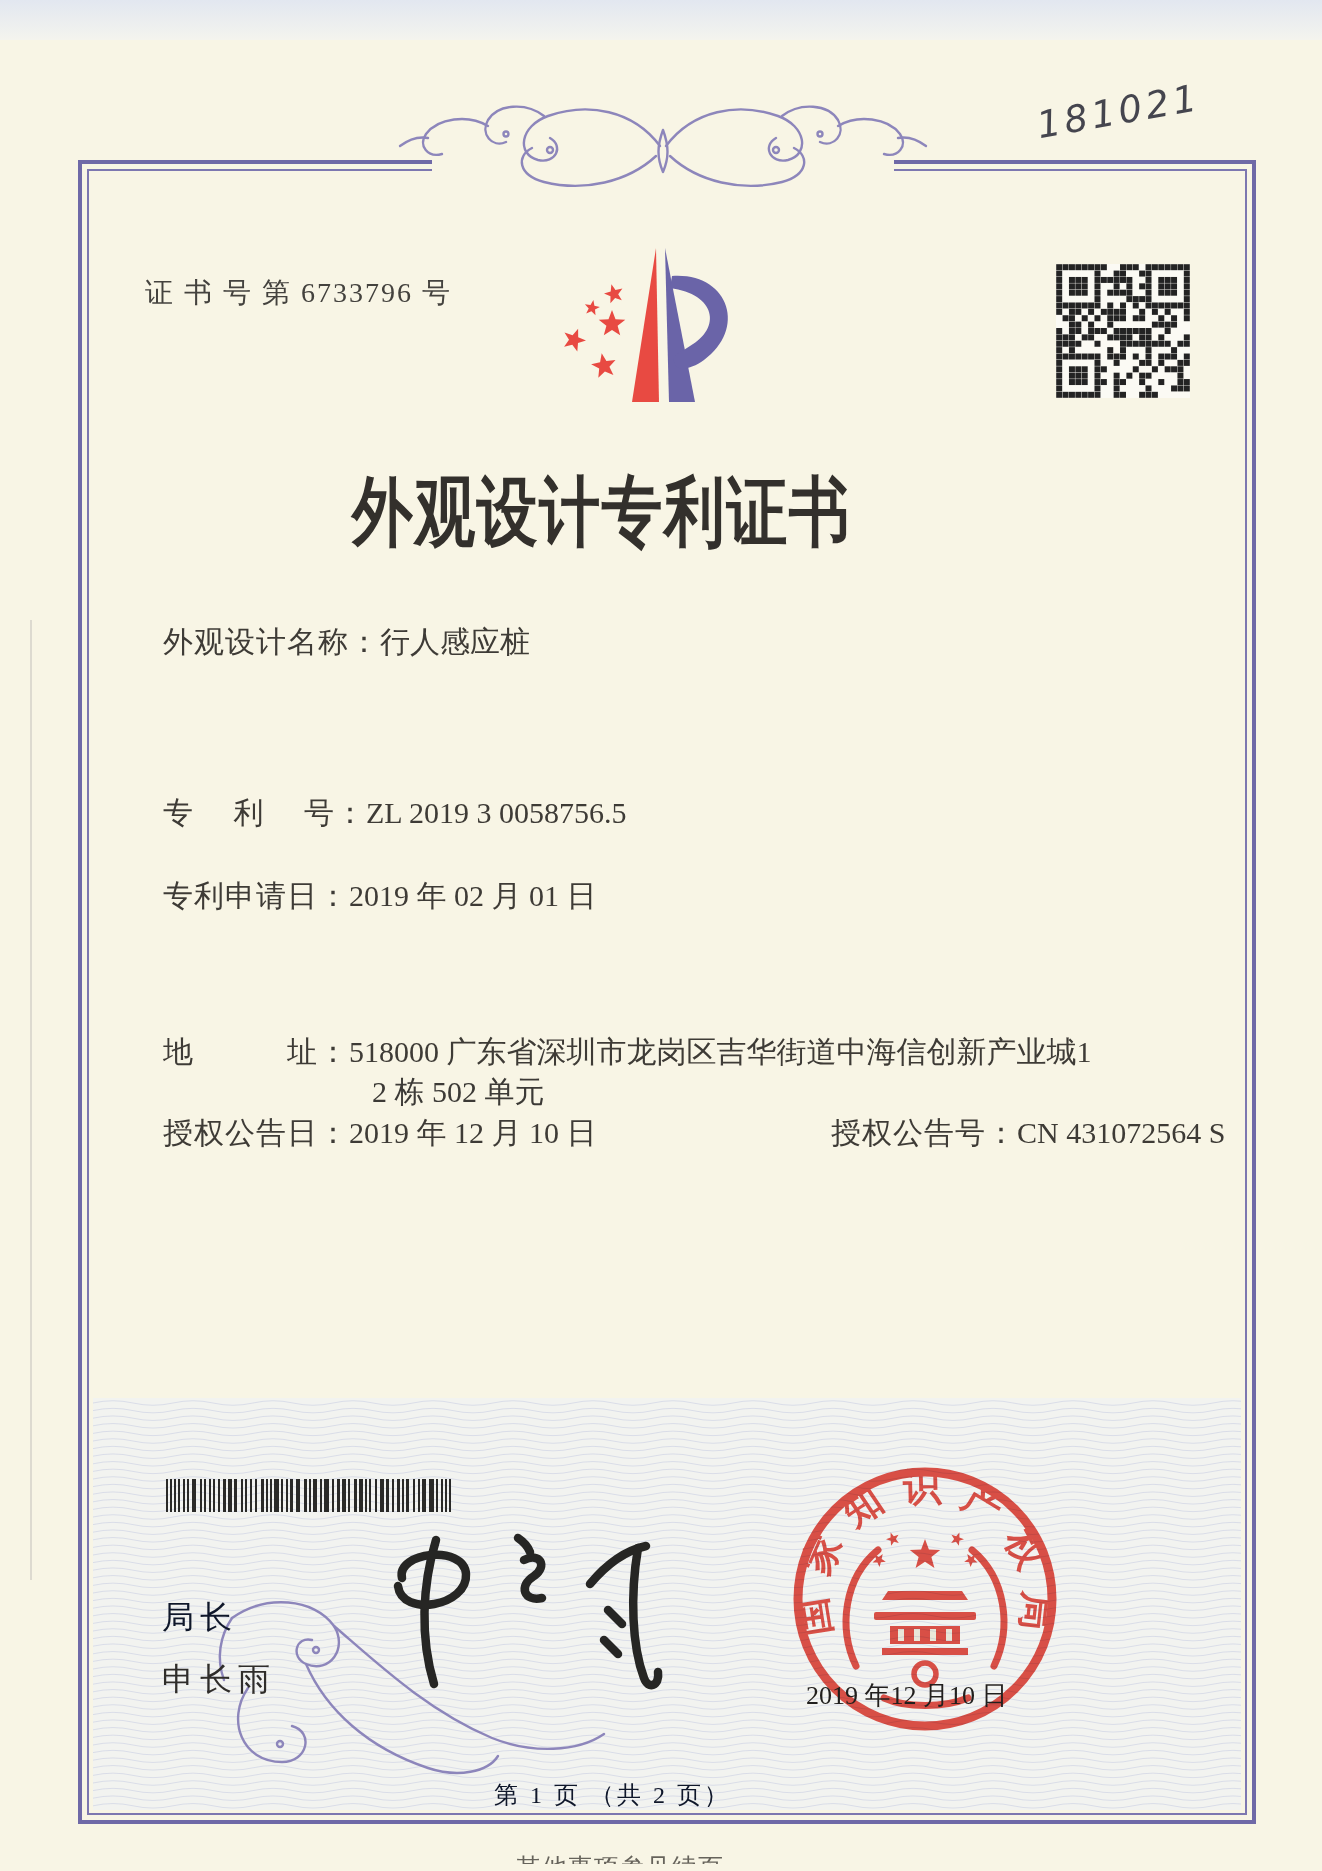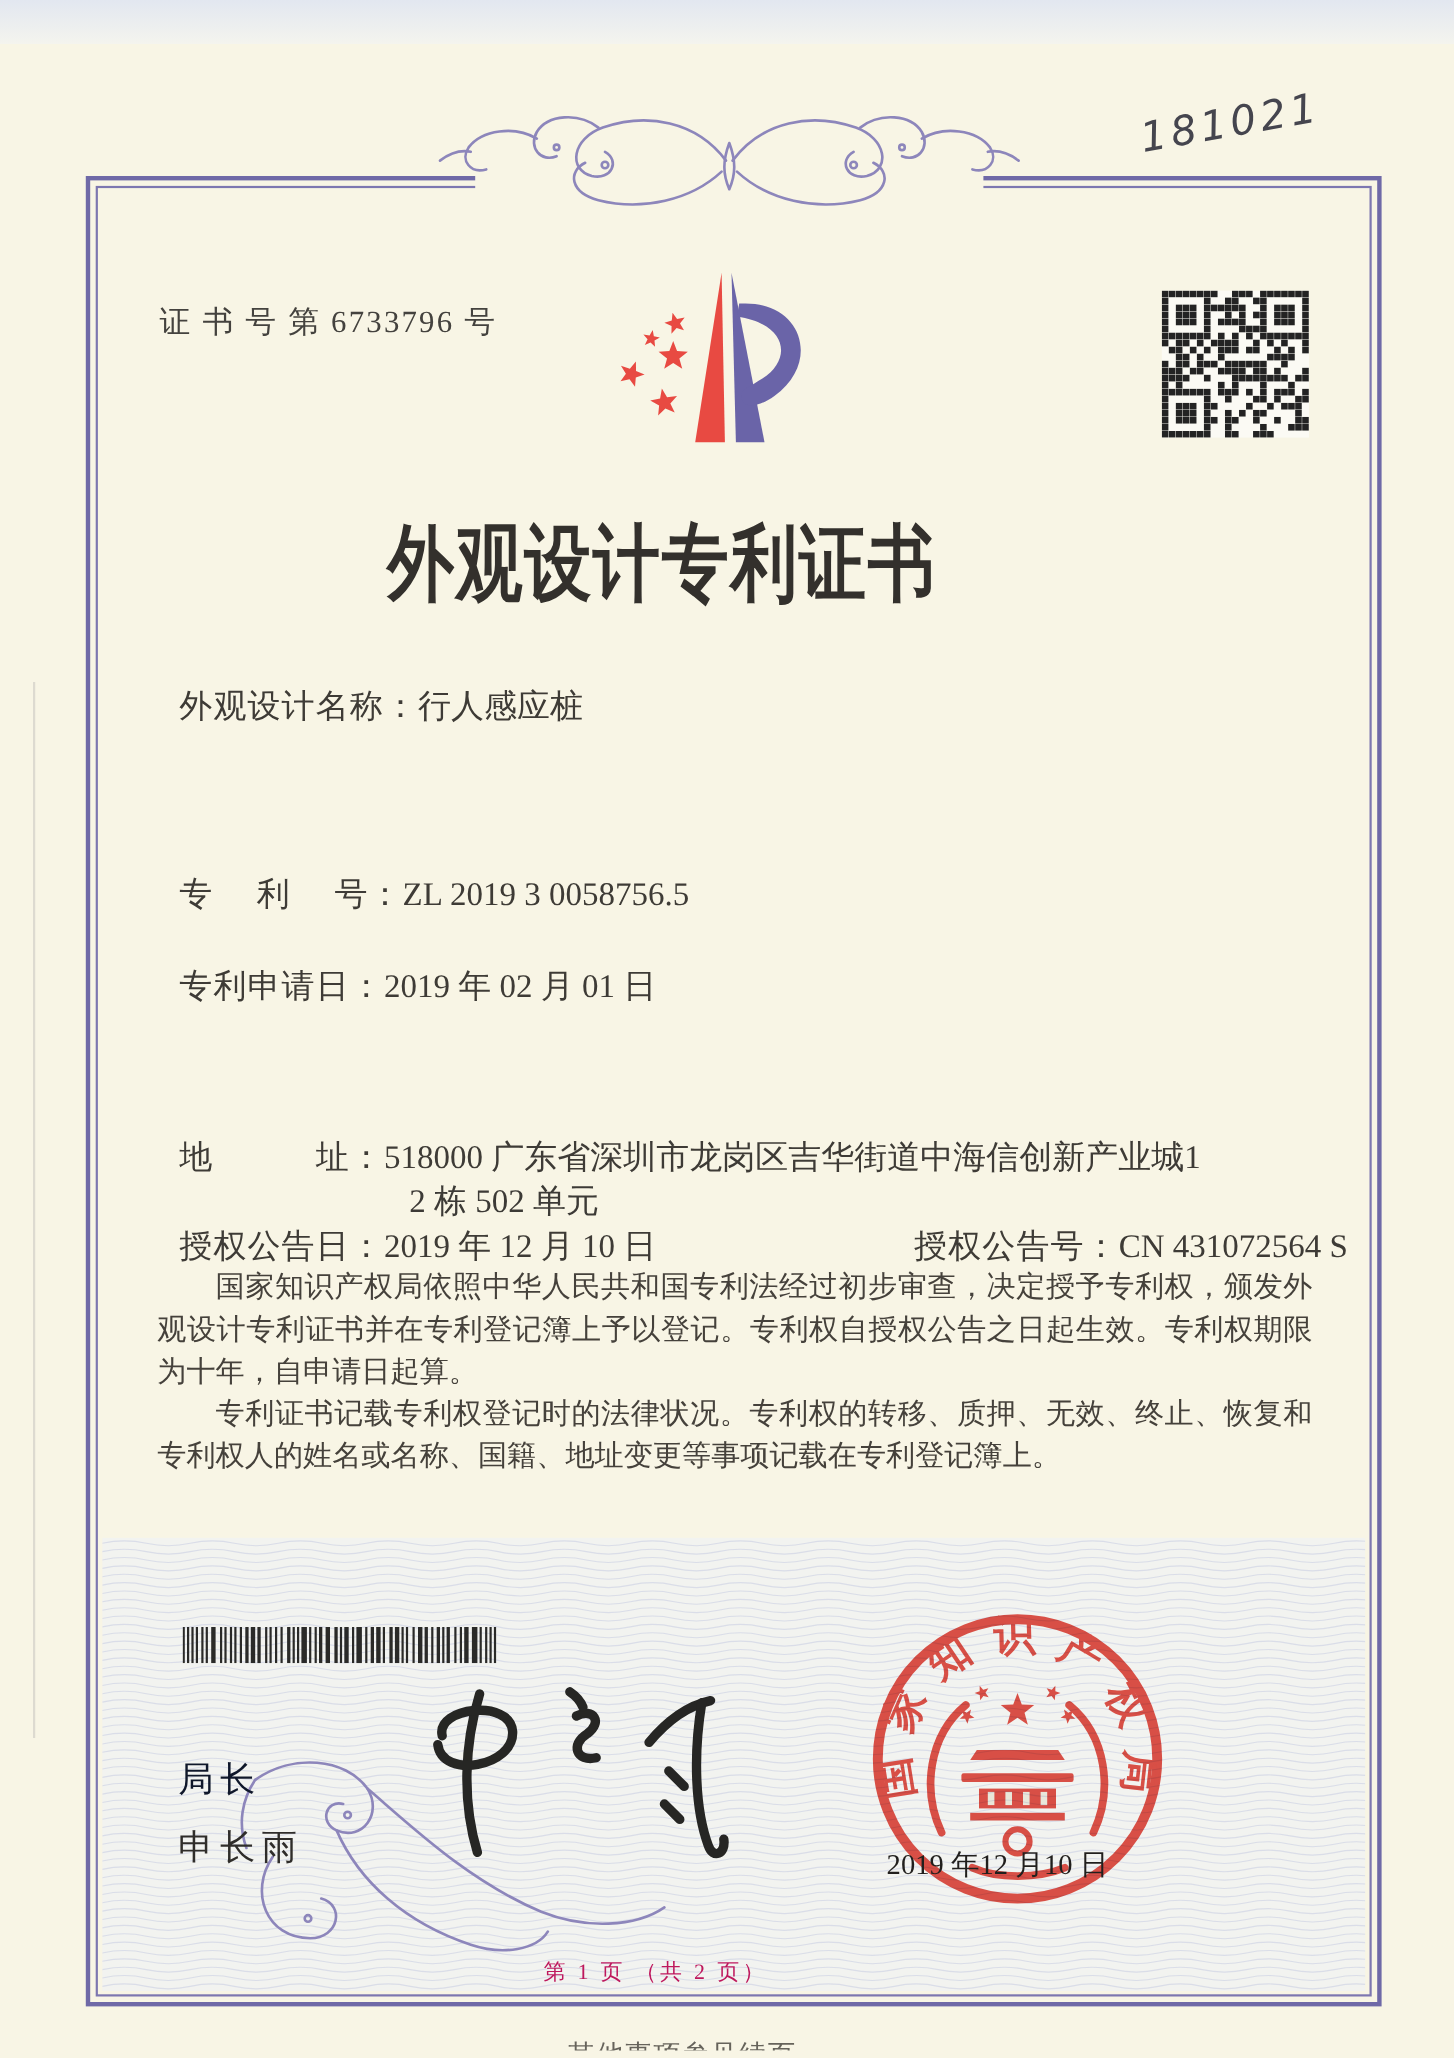--- a/index.html
+++ b/index.html
@@ -27,21 +27,21 @@
   .body-block{position:absolute;left:143px;top:1150px;width:1050px;font-size:26.5px;line-height:38.5px;
         color:#45413b;z-index:4;text-align:justify;}
   .body-block p{margin:0;text-indent:2em;}
   .waves{position:absolute;left:93px;top:1398px;width:1148px;height:412px;background:#f2f3f0;z-index:1;}
   .barcode{position:absolute;left:166px;top:1479px;z-index:4;}
   .director-title{position:absolute;left:162px;top:1596px;font-size:32px;color:#0f172a;z-index:4;letter-spacing:6px;}
   .director-name{position:absolute;left:162px;top:1658px;font-size:32px;color:#2f2d2a;z-index:4;letter-spacing:6px;}
   .signature{position:absolute;left:372px;top:1526px;z-index:6;}
   .seal{position:absolute;left:786px;top:1460px;z-index:5;opacity:.93;mix-blend-mode:multiply;}
   .seal-date{position:absolute;left:806px;top:1678px;font-size:26px;color:#211f1d;z-index:6;white-space:nowrap;}
-  .footer{position:absolute;left:494px;top:1779px;font-size:20px;letter-spacing:3px;color:#be185d;z-index:4;}
+  .footer{position:absolute;left:494px;top:1779px;font-size:24px;letter-spacing:3px;color:#0f172a;z-index:4;}
   .bottom-partial{position:absolute;left:516px;top:1851px;height:13px;overflow:hidden;font-size:25px;
         letter-spacing:1px;color:#57544d;z-index:4;opacity:.9;}
   .scan-line{position:absolute;left:30px;top:620px;width:2px;height:960px;background:#8a8c95;opacity:.25;z-index:0;}
 </style>
 </head>
 <body>
 
 <div class="page">
 
   <div class="top-strip"></div>
@@ -369,24 +369,20 @@
   </div>
   <div class="row" style="top:1032px">
     <span class="lab">地　　　址：</span><span>518000 广东省深圳市龙岗区吉华街道中海信创新产业城1</span>
   </div>
   <div class="addr2">2 栋 502 单元</div>
   <div class="row" style="top:1113px">
     <span class="lab">授权公告日：</span><span>2019 年 12 月 10 日</span>
     <span class="grant-no"><span class="lab">授权公告号：</span><span>CN 431072564 S</span></span>
   </div>
 
-  <div class="body-block">
-    <p>国家知识产权局依照中华人民共和国专利法经过初步审查，决定授予专利权，颁发外观设计专利证书并在专利登记簿上予以登记。专利权自授权公告之日起生效。专利权期限为十年，自申请日起算。</p>
-    <p>专利证书记载专利权登记时的法律状况。专利权的转移、质押、无效、终止、恢复和专利权人的姓名或名称、国籍、地址变更等事项记载在专利登记簿上。</p>
-  </div>
 
   <svg class="waves" width="1148" height="412" viewBox="0 0 1148 412">
     <g id="waves-g">
         <path d="M0 5.0 q20 -4.5 40 0 t40 0 t40 0 t40 0 t40 0 t40 0 t40 0 t40 0 t40 0 t40 0 t40 0 t40 0 t40 0 t40 0 t40 0 t40 0 t40 0 t40 0 t40 0 t40 0 t40 0 t40 0 t40 0 t40 0 t40 0 t40 0 t40 0 t40 0 t40 0" fill="none" stroke="#ccd1e3" stroke-width="1" opacity="0.65"></path>
         <path d="M0 12.6 q20 -4.5 40 0 t40 0 t40 0 t40 0 t40 0 t40 0 t40 0 t40 0 t40 0 t40 0 t40 0 t40 0 t40 0 t40 0 t40 0 t40 0 t40 0 t40 0 t40 0 t40 0 t40 0 t40 0 t40 0 t40 0 t40 0 t40 0 t40 0 t40 0 t40 0" fill="none" stroke="#ccd1e3" stroke-width="1" opacity="0.65"></path>
         <path d="M0 20.2 q20 -4.5 40 0 t40 0 t40 0 t40 0 t40 0 t40 0 t40 0 t40 0 t40 0 t40 0 t40 0 t40 0 t40 0 t40 0 t40 0 t40 0 t40 0 t40 0 t40 0 t40 0 t40 0 t40 0 t40 0 t40 0 t40 0 t40 0 t40 0 t40 0 t40 0" fill="none" stroke="#ccd1e3" stroke-width="1" opacity="0.65"></path>
         <path d="M0 27.8 q20 -4.5 40 0 t40 0 t40 0 t40 0 t40 0 t40 0 t40 0 t40 0 t40 0 t40 0 t40 0 t40 0 t40 0 t40 0 t40 0 t40 0 t40 0 t40 0 t40 0 t40 0 t40 0 t40 0 t40 0 t40 0 t40 0 t40 0 t40 0 t40 0 t40 0" fill="none" stroke="#ccd1e3" stroke-width="1" opacity="0.65"></path>
         <path d="M0 35.4 q20 -4.5 40 0 t40 0 t40 0 t40 0 t40 0 t40 0 t40 0 t40 0 t40 0 t40 0 t40 0 t40 0 t40 0 t40 0 t40 0 t40 0 t40 0 t40 0 t40 0 t40 0 t40 0 t40 0 t40 0 t40 0 t40 0 t40 0 t40 0 t40 0 t40 0" fill="none" stroke="#ccd1e3" stroke-width="1" opacity="0.65"></path>
         <path d="M0 43.0 q20 -4.5 40 0 t40 0 t40 0 t40 0 t40 0 t40 0 t40 0 t40 0 t40 0 t40 0 t40 0 t40 0 t40 0 t40 0 t40 0 t40 0 t40 0 t40 0 t40 0 t40 0 t40 0 t40 0 t40 0 t40 0 t40 0 t40 0 t40 0 t40 0 t40 0" fill="none" stroke="#ccd1e3" stroke-width="1" opacity="0.65"></path>
         <path d="M0 50.6 q20 -4.5 40 0 t40 0 t40 0 t40 0 t40 0 t40 0 t40 0 t40 0 t40 0 t40 0 t40 0 t40 0 t40 0 t40 0 t40 0 t40 0 t40 0 t40 0 t40 0 t40 0 t40 0 t40 0 t40 0 t40 0 t40 0 t40 0 t40 0 t40 0 t40 0" fill="none" stroke="#ccd1e3" stroke-width="1" opacity="0.65"></path>

